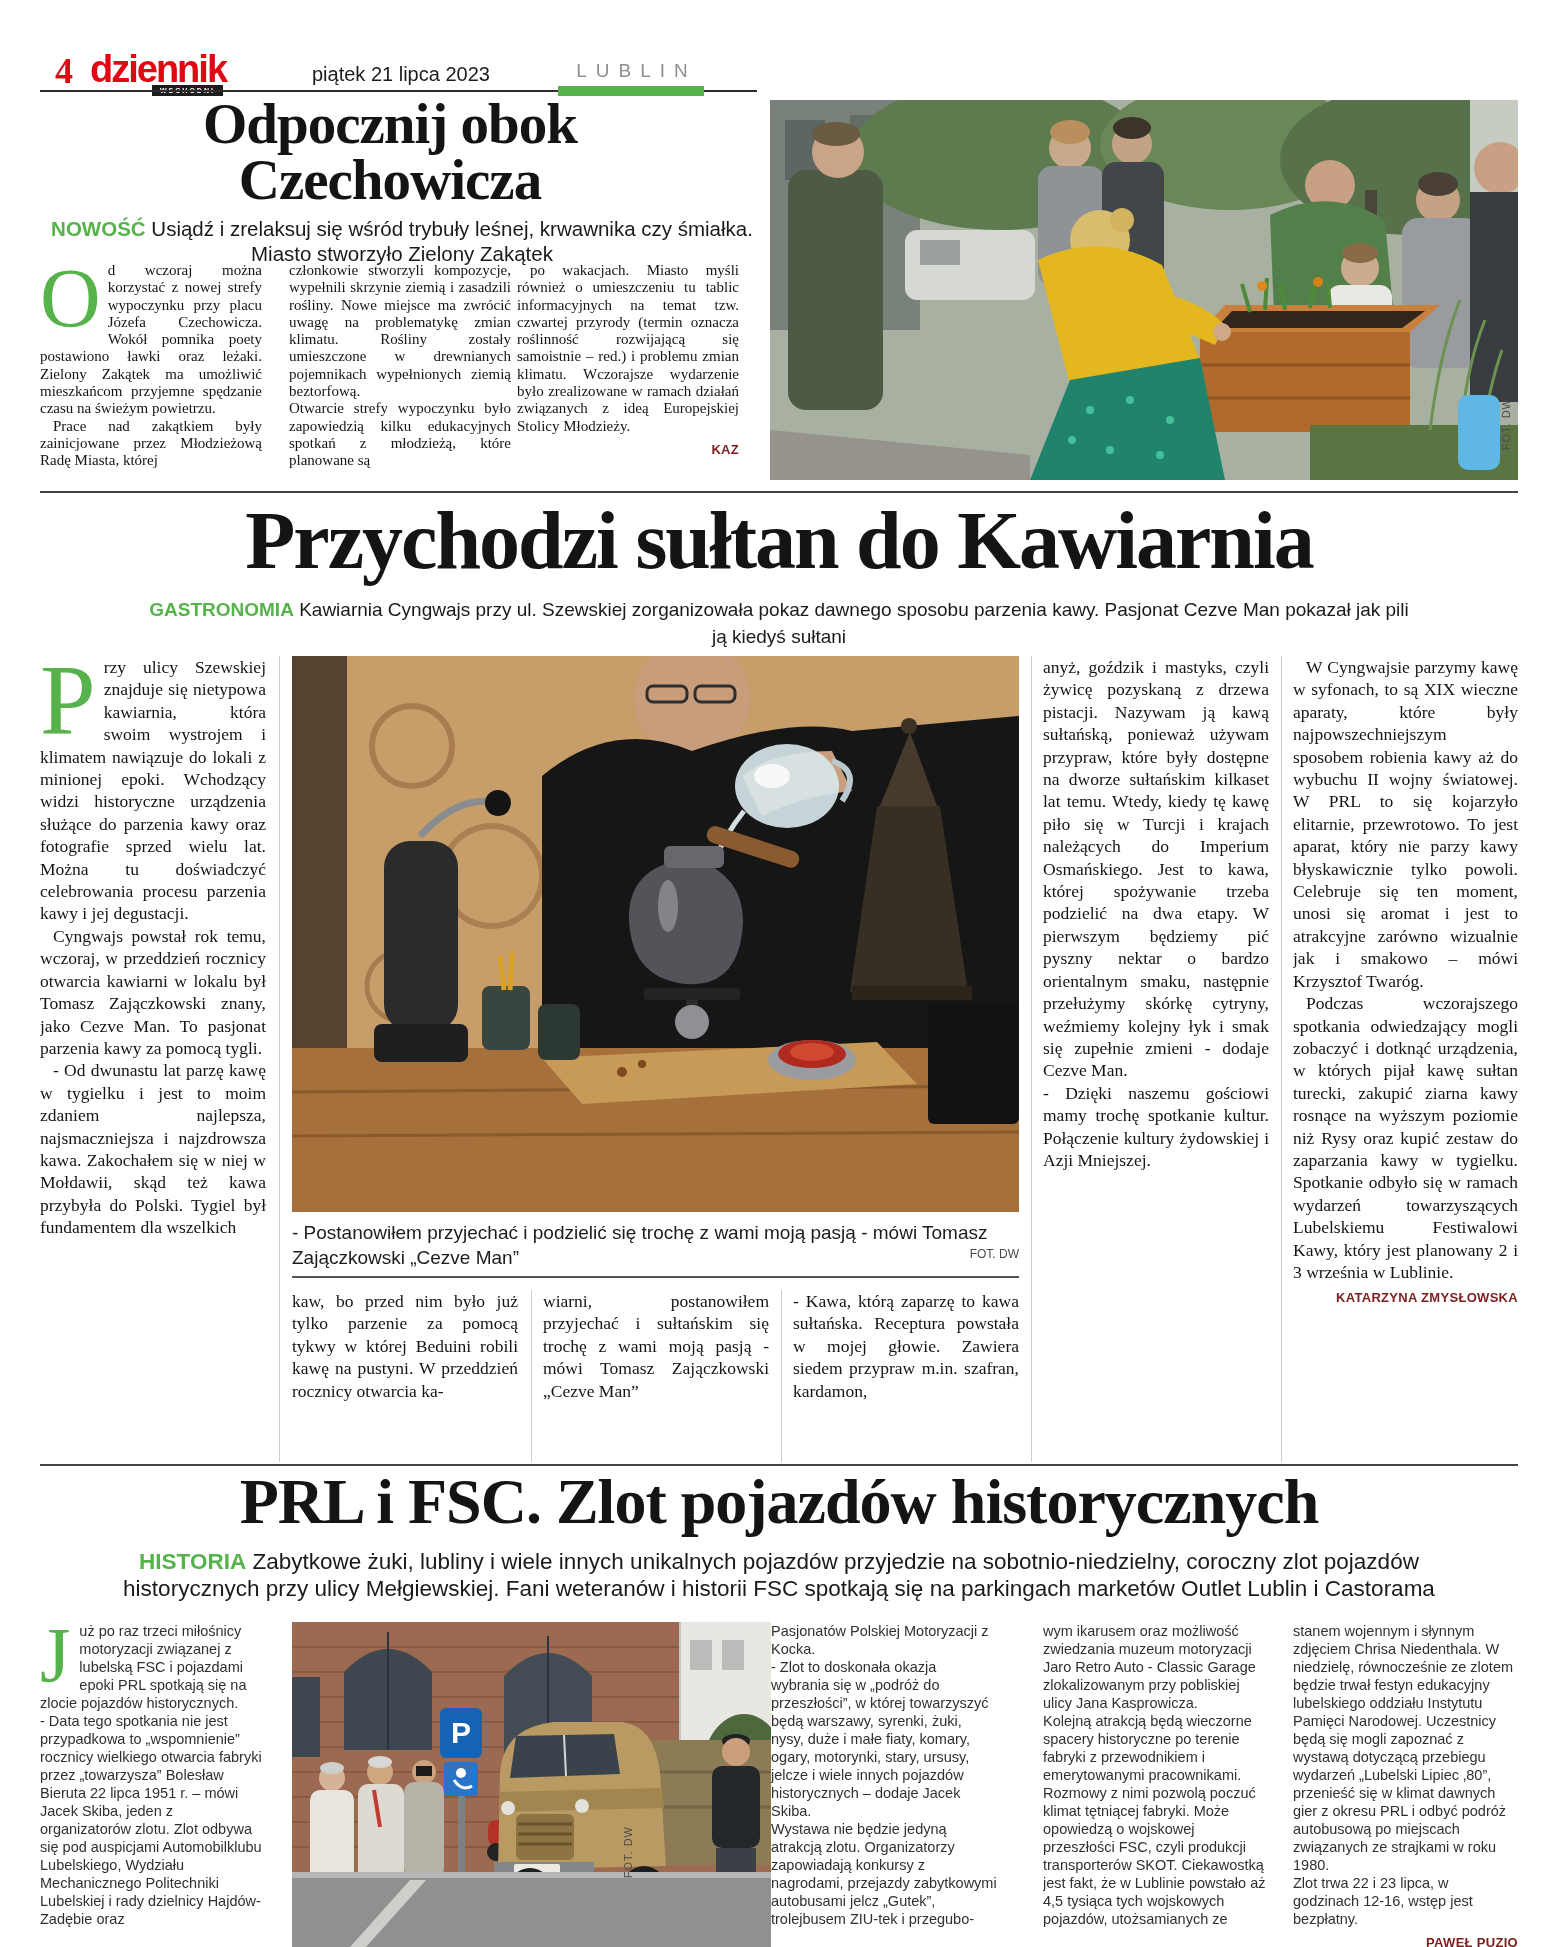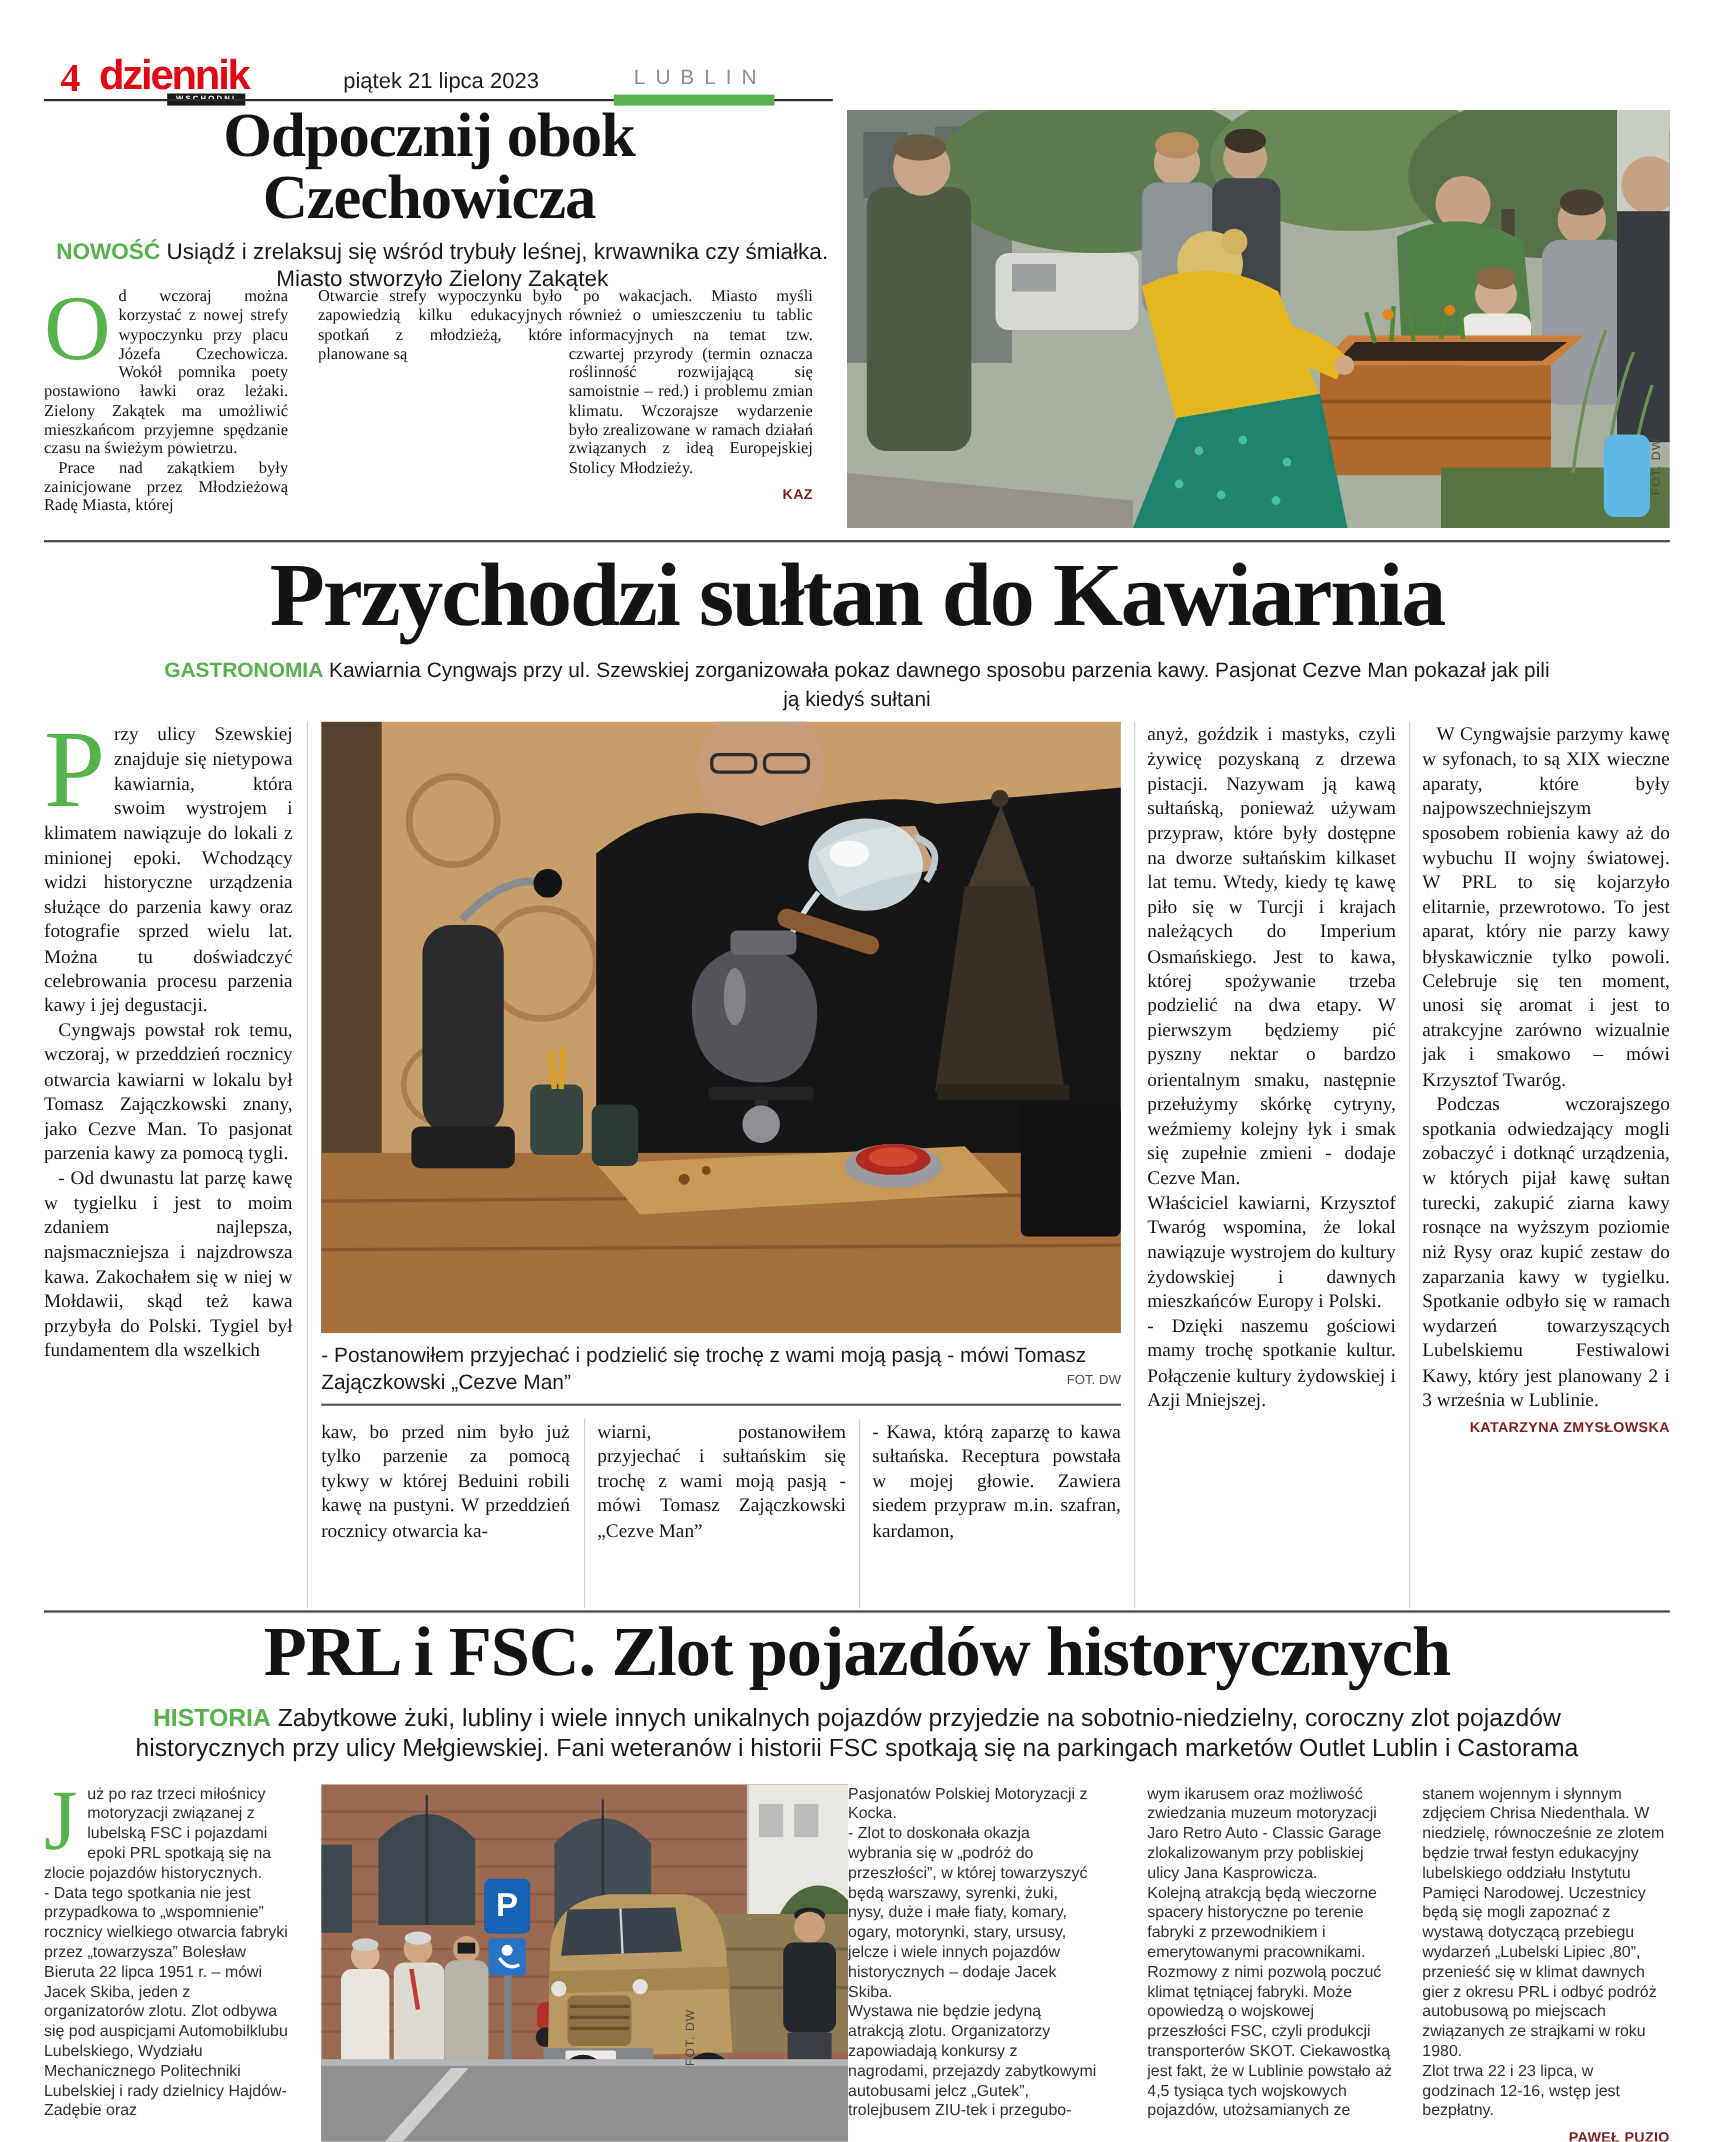--- a/index.html
+++ b/index.html
@@ -75,20 +75,21 @@
 
 <div class="abs bcol serif a1col" style="left:40px">
   <div>
     <span class="dc dc1" data-bind="a1.dropcap">O</span><span data-bind="a1.first">d wczoraj można korzystać z nowej strefy wypoczynku przy placu Józefa Czechowicza. Wokół pomnika poety postawiono ławki oraz leżaki. Zielony Zakątek ma umożliwić mieszkańcom przyjemne spędzanie czasu na świeżym powietrzu.</span>
   </div>
   <div data-bind-list="a1.col1_rest">
       <p>Prace nad zakątkiem były zainicjowane przez Młodzieżową Radę Miasta, której</p>
     </div>
 </div>
 <div class="abs bcol serif a1col" style="left:289px" data-bind-list="a1.col2">
+    <p>członkowie stworzyli kompozycje, wypełnili skrzynie ziemią i zasadzili rośliny. Nowe miejsce ma zwrócić uwagę na problematykę zmian klimatu. Rośliny zostały umieszczone w drewnianych pojemnikach wypełnionych ziemią beztorfową.</p>
     <p>Otwarcie strefy wypoczynku było zapowiedzią kilku edukacyjnych spotkań z młodzieżą, które planowane są</p>
   </div>
 <div class="abs bcol serif a1col" style="left:517px">
   <div data-bind-list="a1.col3">
       <p>po wakacjach. Miasto myśli również o umieszczeniu tu tablic informacyjnych na temat tzw. czwartej przyrody (termin oznacza roślinność rozwijającą się samoistnie – red.) i problemu zmian klimatu. Wczorajsze wydarzenie było zrealizowane w ramach działań związanych z ideą Europejskiej Stolicy Młodzieży.</p>
     </div>
   <div class="byline" data-bind="a1.byline">KAZ</div>
 </div>
 
 <div class="abs photo" style="left:770px;top:100px;width:748px;height:380px">
@@ -227,21 +228,20 @@
     <p>kaw, bo przed nim było już tylko parzenie za pomocą tykwy w której Beduini robili kawę na pustyni. W przeddzień rocznicy otwarcia ka-</p>
   </div>
 <div class="abs bcol serif a2colU" style="left:543px" data-bind-list="a2.col3">
     <p>wiarni, postanowiłem przyjechać i sułtańskim się trochę z wami moją pasją - mówi Tomasz Zajączkowski „Cezve Man”</p>
   </div>
 <div class="abs bcol serif a2colU" style="left:793px" data-bind-list="a2.col4">
     <p>- Kawa, którą zaparzę to kawa sułtańska. Receptura powstała w mojej głowie. Zawiera siedem przypraw m.in. szafran, kardamon,</p>
   </div>
 <div class="abs bcol serif a2col" style="left:1043px" data-bind-list="a2.col5">
     <p>anyż, goździk i mastyks, czyli żywicę pozyskaną z drzewa pistacji. Nazywam ją kawą sułtańską, ponieważ używam przypraw, które były dostępne na dworze sułtańskim kilkaset lat temu. Wtedy, kiedy tę kawę piło się w Turcji i krajach należących do Imperium Osmańskiego. Jest to kawa, której spożywanie trzeba podzielić na dwa etapy. W pierwszym będziemy pić pyszny nektar o bardzo orientalnym smaku, następnie przełużymy skórkę cytryny, weźmiemy kolejny łyk i smak się zupełnie zmieni - dodaje Cezve Man.</p>
-    <p>Właściciel kawiarni, Krzysztof Twaróg wspomina, że lokal nawiązuje wystrojem do kultury żydowskiej i dawnych mieszkańców Europy i Polski.</p>
     <p>- Dzięki naszemu gościowi mamy trochę spotkanie kultur. Połączenie kultury żydowskiej i Azji Mniejszej.</p>
   </div>
 <div class="abs bcol serif a2col" style="left:1293px;width:225px">
   <div data-bind-list="a2.col6">
       <p>W Cyngwajsie parzymy kawę w syfonach, to są XIX wieczne aparaty, które były najpowszechniejszym sposobem robienia kawy aż do wybuchu II wojny światowej. W PRL to się kojarzyło elitarnie, przewrotowo. To jest aparat, który nie parzy kawy błyskawicznie tylko powoli. Celebruje się ten moment, unosi się aromat i jest to atrakcyjne zarówno wizualnie jak i smakowo – mówi Krzysztof Twaróg.</p>
       <p>Podczas wczorajszego spotkania odwiedzający mogli zobaczyć i dotknąć urządzenia, w których pijał kawę sułtan turecki, zakupić ziarna kawy rosnące na wyższym poziomie niż Rysy oraz kupić zestaw do zaparzania kawy w tygielku. Spotkanie odbyło się w ramach wydarzeń towarzyszących Lubelskiemu Festiwalowi Kawy, który jest planowany 2 i 3 września w Lublinie.</p>
     </div>
   <div class="byline" data-bind="a2.byline">KATARZYNA ZMYSŁOWSKA</div>
 </div>
 

